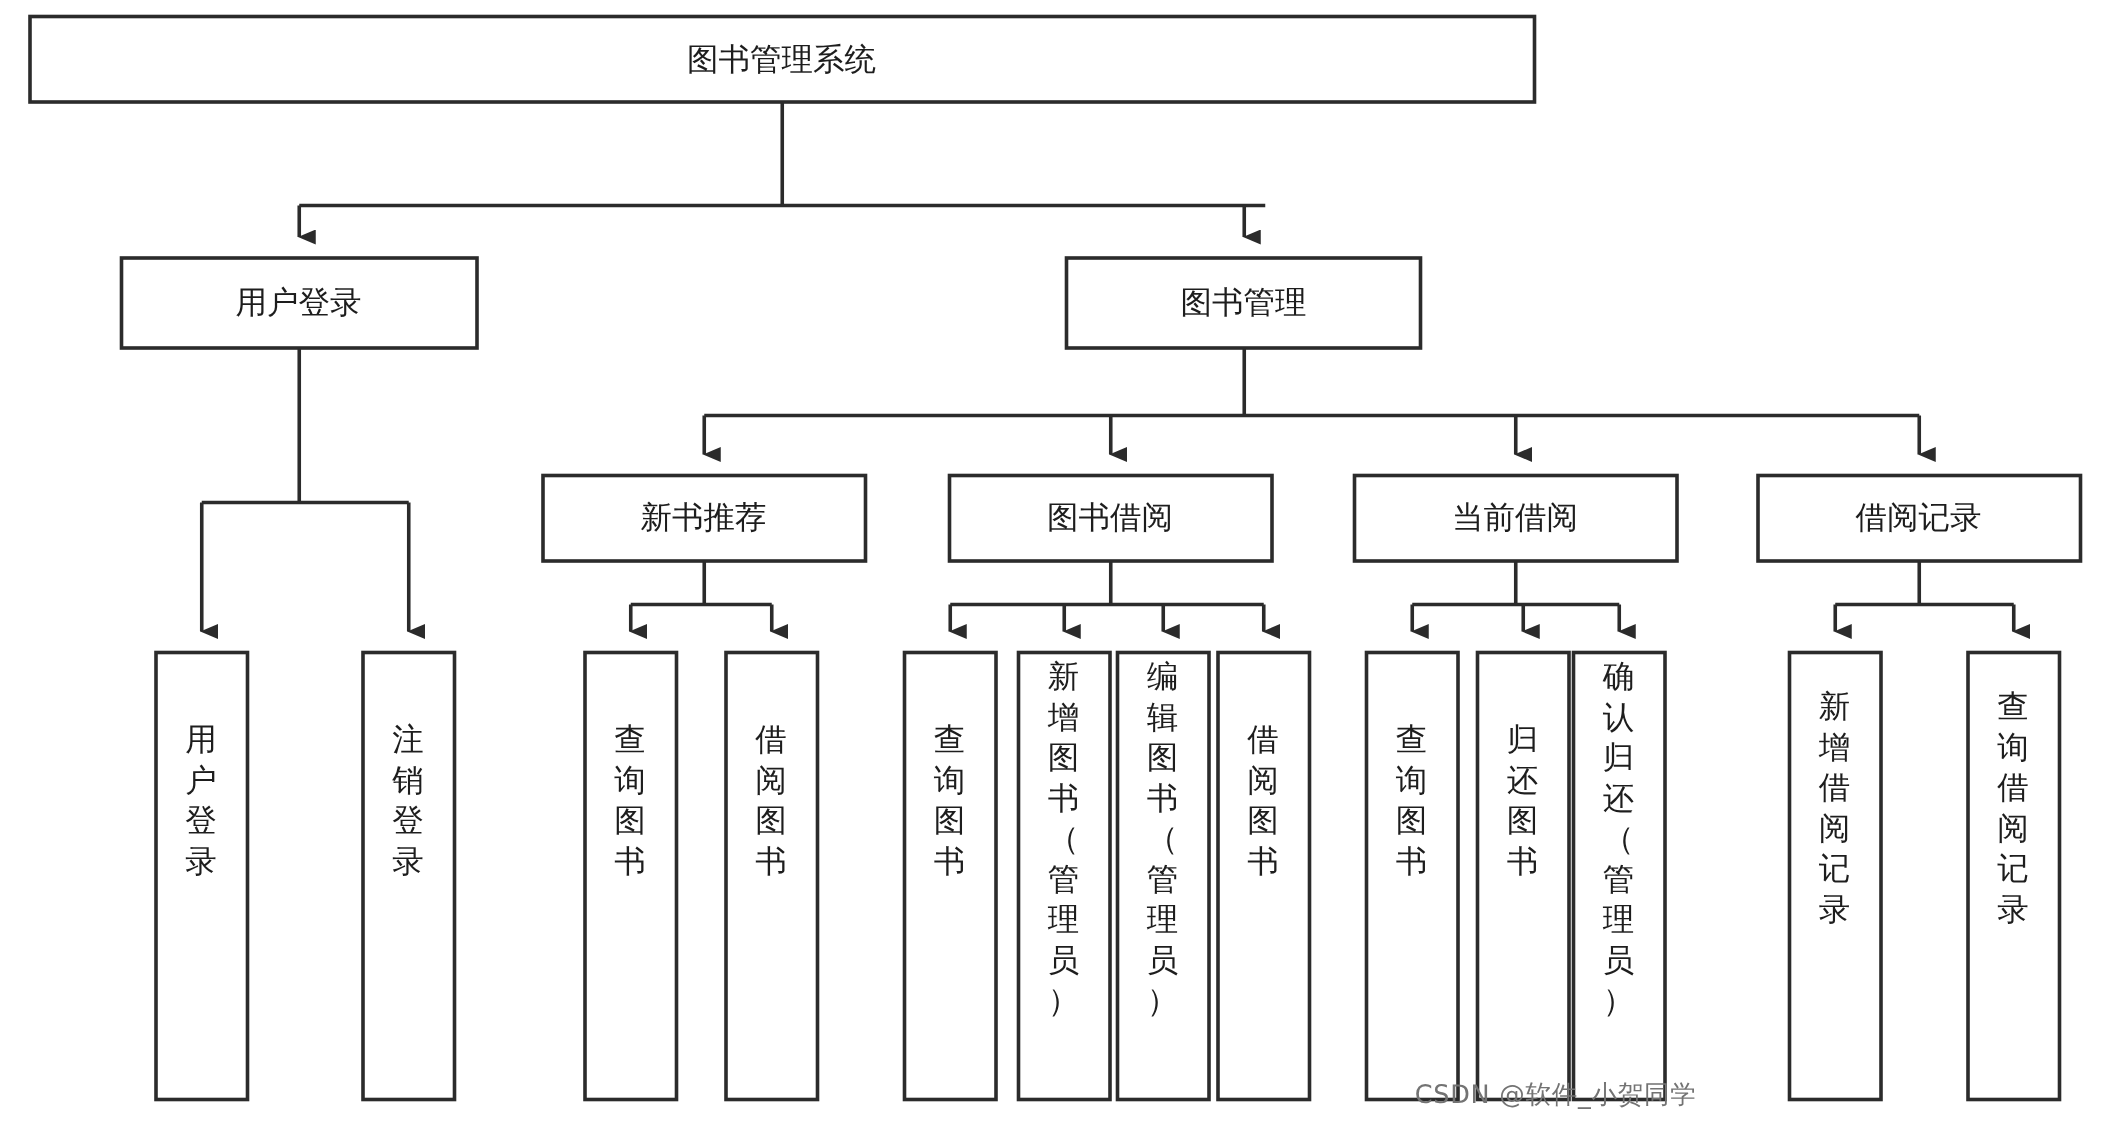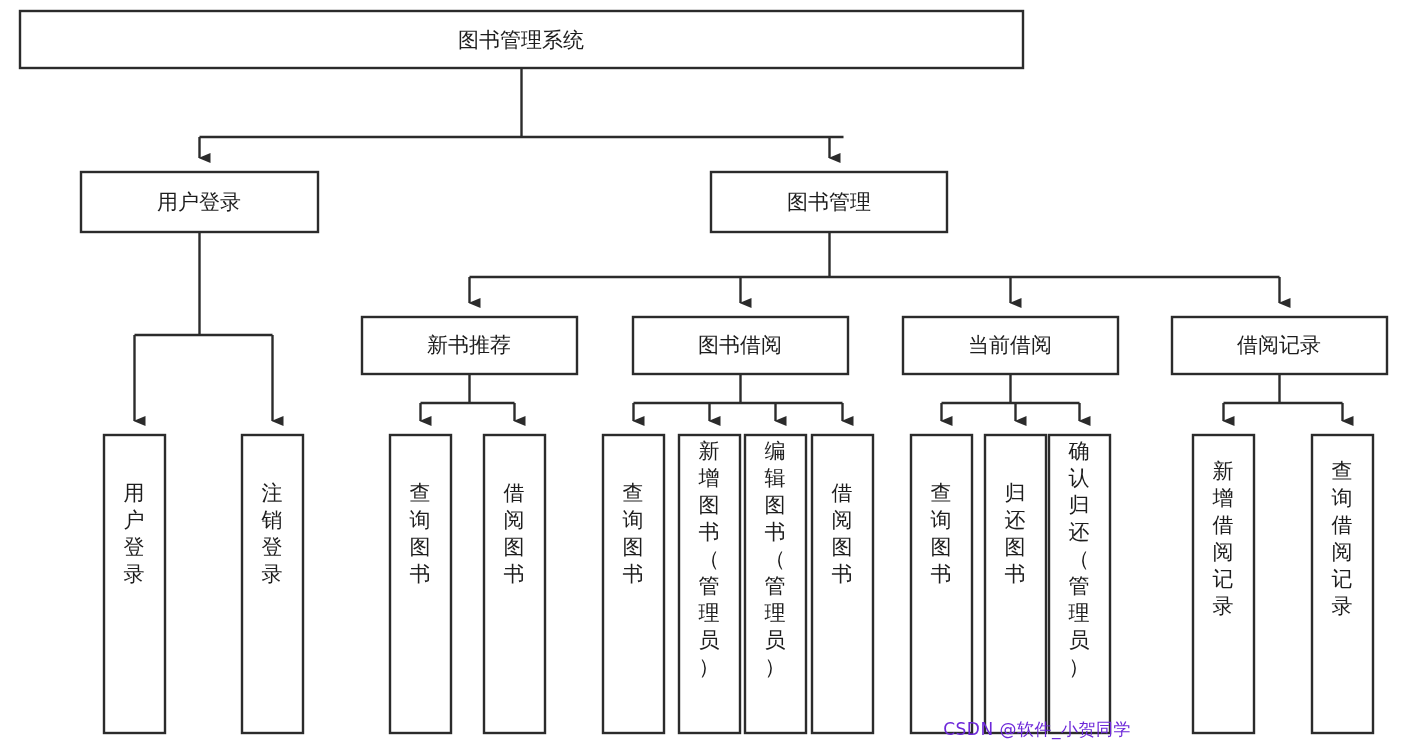--- a/index.html
+++ b/index.html
@@ -54,21 +54,21 @@
     font-size: 21px;
     fill: #1d1d1d;
     text-anchor: middle;
   }
   .watermark-text {
     position: absolute;
     right: 14px;
     bottom: 6px;
     font-family: "DejaVu Sans", "Liberation Sans", sans-serif;
     font-size: 17px;
-    color: #6d28d9;
+    color: #737373;
     white-space: nowrap;
     letter-spacing: 0.5px;
     pointer-events: none;
   }
 </style>
 </head>
 <body>
 
 <div id="diagram-root">
 

